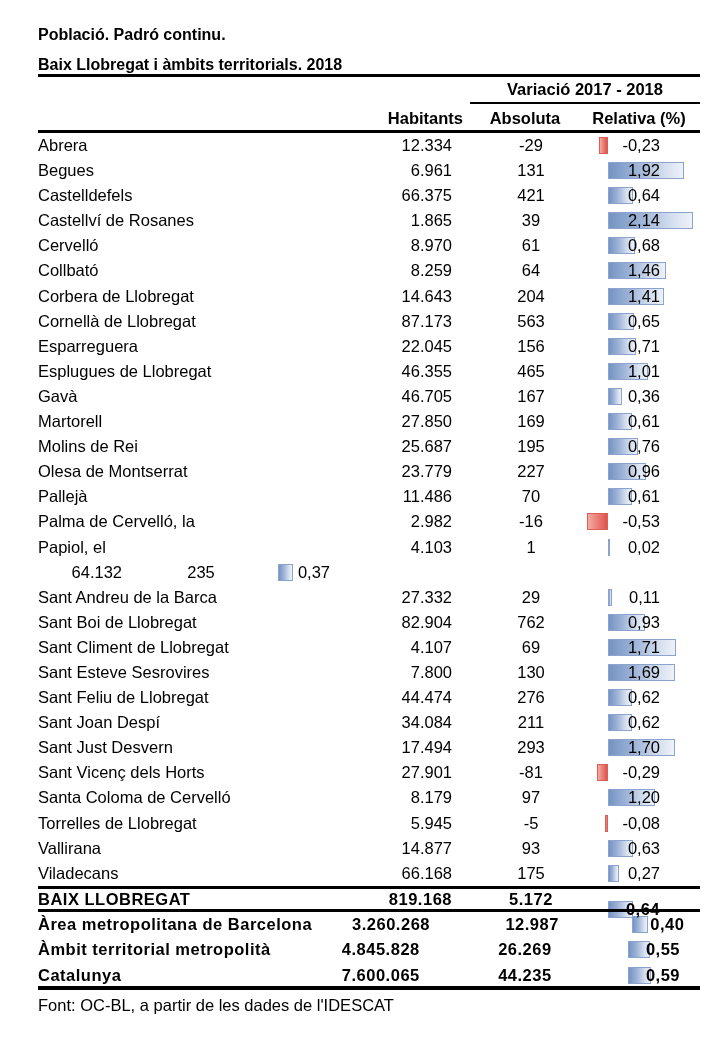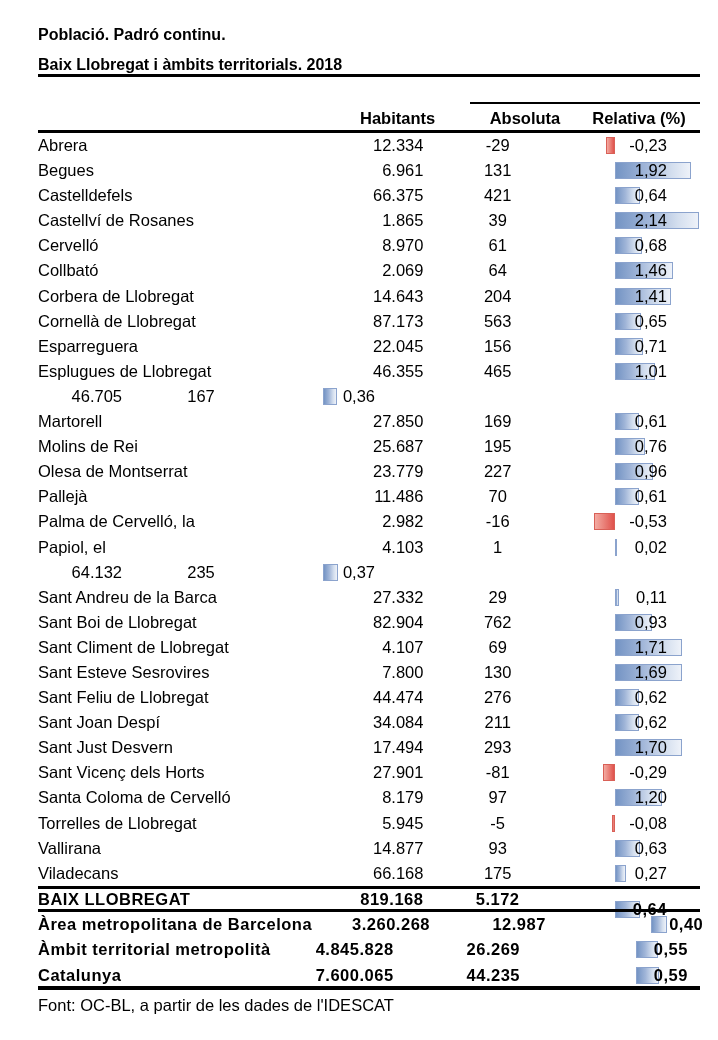--- a/index.html
+++ b/index.html
@@ -17,38 +17,38 @@
   .rule-title  { left:38px;  top:74px;  width:662px; height:3px; }
   .rule-group  { left:470px; top:102px; width:230px; height:2px; }
   .rule-header { left:38px;  top:130px; width:662px; height:3px; }
   .rule-total-top    { left:38px; top:886px; width:662px; height:3px; }
   .rule-total-bottom { left:38px; top:909px; width:662px; height:3px; }
   .rule-bottom { left:38px; top:986px; width:662px; height:4px; }
 
   .group-header { position:absolute; left:470px; top:80px; width:230px; text-align:center;
                   font-size:16.5px; font-weight:bold; white-space:nowrap; }
   .col-header { position:absolute; top:106px; font-size:16.5px; font-weight:bold; line-height:24px; white-space:nowrap; }
-  .hdr-habitants { left:360px; width:123px; text-align:left; }
+  .hdr-habitants { left:340px; width:123px; text-align:right; }
   .hdr-absoluta  { left:465px; width:120px; text-align:center; }
   .hdr-relativa  { left:579px; width:120px; text-align:center; }
 
   .rows { position:absolute; left:38px; width:662px; }
   #rows-main    { top:133px; }
   #row-total    { top:889px; }
   #rows-summary { top:912px; }
 
   .row { display:flex; height:25.1px; line-height:25.1px; font-size:16.5px; position:relative; }
   #row-total .row { height:20px; line-height:20px;align-items:center; }
   #rows-summary .row { height:25.3px; line-height:25.3px;gap:40px; }
   .row.bold { font-weight:bold; letter-spacing:.5px; }
 
   .c-name { width:330px; white-space:nowrap; overflow:visible; }
   .c-hab  { width:84px;  text-align:right; white-space:nowrap; }
   .c-abs  { width:148px; text-align:center; padding-left:10px; white-space:nowrap; }
-  .c-rel  { width:100px; position:relative;margin-left:45px; }
+  .c-rel  { width:100px; position:relative; }
 
   .bar { position:absolute; top:4px; height:17px; z-index:0; }
   #row-total .bar { top:2px; }
   .bar-pos { background:linear-gradient(to right,#7494c4 0%,#a0b5d8 40%,#d3deee 75%,#eef2f9 100%);
              border:1px solid #8ba3cd; }
   .bar-neg { background:linear-gradient(to left,#e0524c 0%,#ea837b 55%,#f3aba2 100%);
              border:1px solid #d96057; }
 
   .rel-val { position:absolute; left:10px; width:50px; text-align:right; z-index:1; white-space:nowrap; }
 
@@ -59,20 +59,21 @@
 
 <div class="page">
 
   <div class="title-block">
     <div>Població. Padró continu.</div>
     <div>Baix Llobregat i àmbits territorials. 2018</div>
   </div>
 
   <div class="rule rule-title"></div>
 
+  <div class="group-header">Variació 2017 - 2018</div>
   <div class="rule rule-group"></div>
 
   <div class="col-header hdr-habitants">Habitants</div>
   <div class="col-header hdr-absoluta">Absoluta</div>
   <div class="col-header hdr-relativa">Relativa (%)</div>
 
   <div class="rule rule-header"></div>
 
   <div class="rows" id="rows-main">
       <div class="row">
@@ -115,21 +116,21 @@
         <div class="c-name">Cervelló</div>
         <div class="c-hab">8.970</div>
         <div class="c-abs">61</div>
         <div class="c-rel">
           <div class="bar bar-pos" style="width: 26.86px; left: 8px;"></div>
           <span class="rel-val">0,68</span>
         </div>
       </div>
       <div class="row">
         <div class="c-name">Collbató</div>
-        <div class="c-hab">2.069</div>
+        <div class="c-hab">8.259</div>
         <div class="c-abs">64</div>
         <div class="c-rel">
           <div class="bar bar-pos" style="width: 57.67px; left: 8px;"></div>
           <span class="rel-val">1,46</span>
         </div>
       </div>
       <div class="row">
         <div class="c-name">Corbera de Llobregat</div>
         <div class="c-hab">14.643</div>
         <div class="c-abs">204</div>
@@ -159,20 +160,21 @@
       <div class="row">
         <div class="c-name">Esplugues de Llobregat</div>
         <div class="c-hab">46.355</div>
         <div class="c-abs">465</div>
         <div class="c-rel">
           <div class="bar bar-pos" style="width: 39.895px; left: 8px;"></div>
           <span class="rel-val">1,01</span>
         </div>
       </div>
       <div class="row">
+        <div class="c-name">Gavà</div>
         <div class="c-hab">46.705</div>
         <div class="c-abs">167</div>
         <div class="c-rel">
           <div class="bar bar-pos" style="width: 14.22px; left: 8px;"></div>
           <span class="rel-val">0,36</span>
         </div>
       </div>
       <div class="row">
         <div class="c-name">Martorell</div>
         <div class="c-hab">27.850</div>

